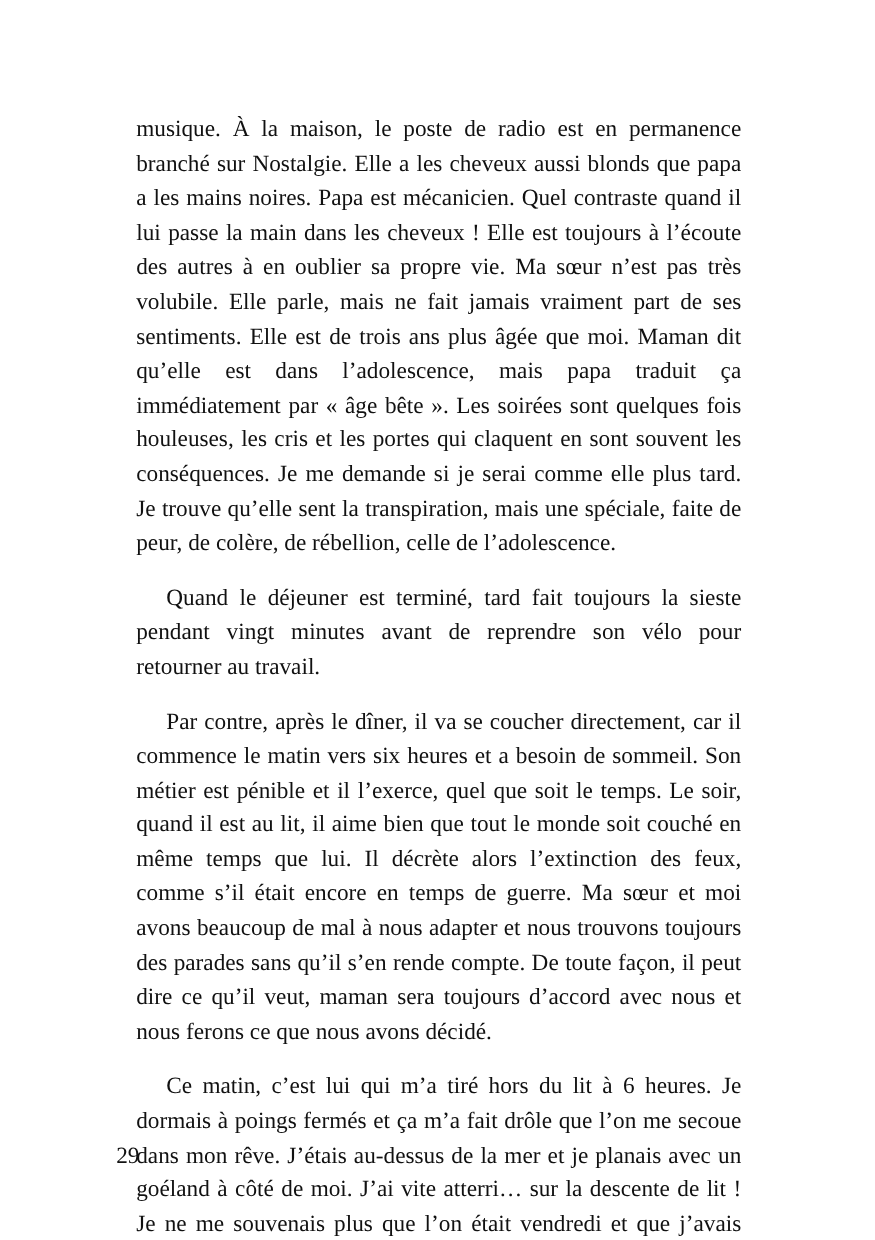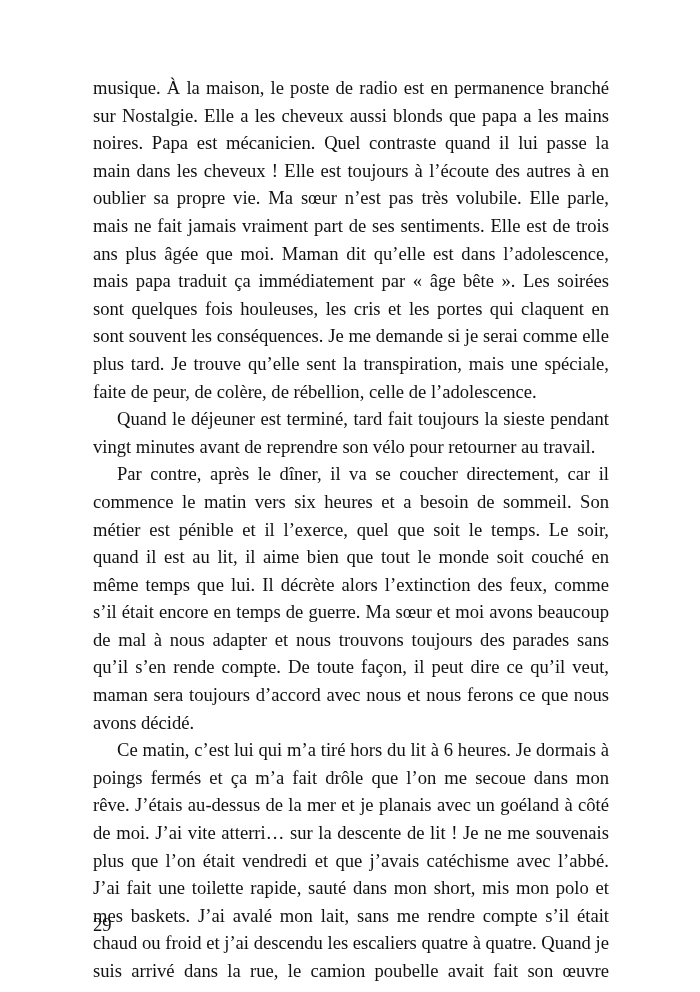--- a/index.html
+++ b/index.html
@@ -9,21 +9,21 @@
       left: 93px;
       top: 74px;
       width: 516px;
       font-family: "Liberation Serif", "DejaVu Serif", serif;
       font-size: 18.6px;
       line-height: 27.6px;
       color: #111111;
       text-align: justify;
       hyphens: none;
     }
-    .para { margin: 0; text-indent: 0; }
+    .para { margin: 16px; text-indent: 0; }
     .para.indent { text-indent: 24px; }
     .page-number {
       position: absolute;
       left: 93px;
       top: 914px;
       font-family: "Liberation Serif", "DejaVu Serif", serif;
       font-size: 18.6px;
       color: #111111;
     }
   </style>

